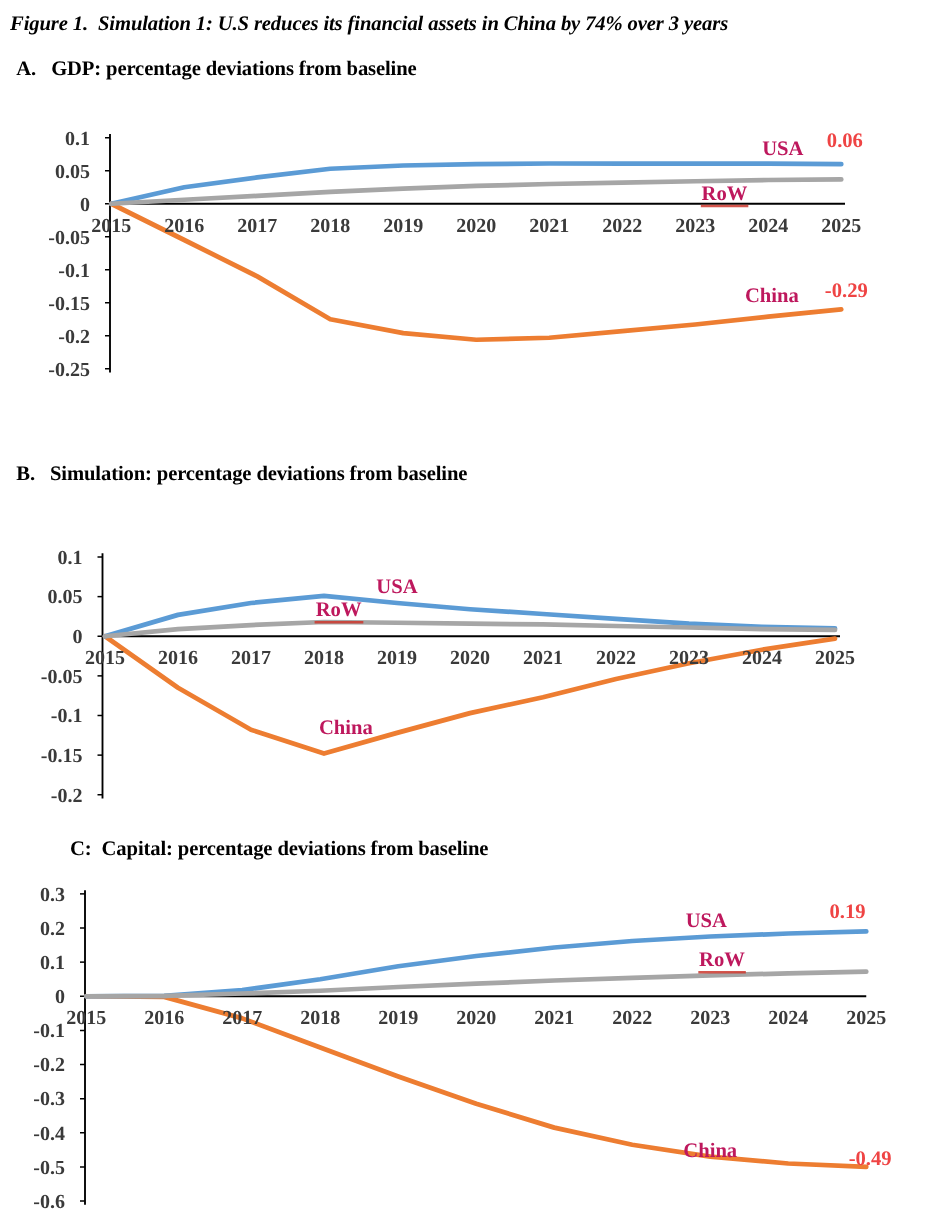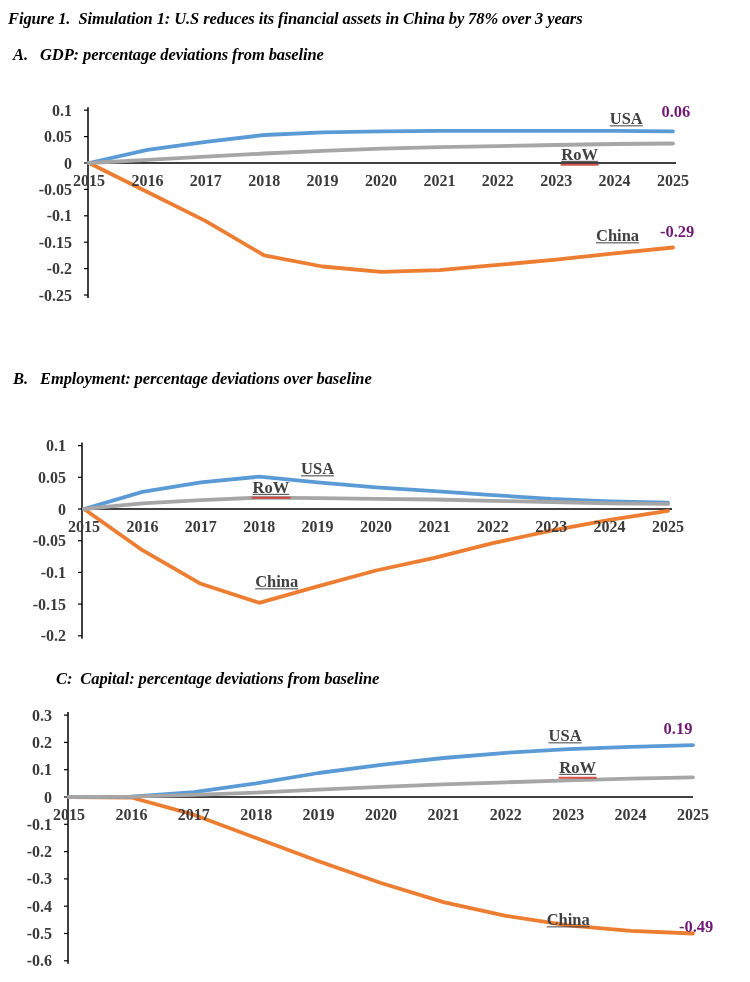--- a/index.html
+++ b/index.html
@@ -7,47 +7,47 @@
     position:relative;width:750px;height:982px;background:#ffffff;overflow:hidden;
     font-family:"Liberation Serif","DejaVu Serif",serif;
   }
   .fig-title{
     position:absolute;left:8px;top:9px;
     font-size:16.5px;font-weight:bold;font-style:italic;color:#000;
     white-space:pre;letter-spacing:-0.1px;
   }
   .panel-heading{
     position:absolute;
-    font-size:16.5px;font-weight:bold;font-style:italic;color:#000;
+    font-size:16.5px;font-weight:bold;color:#000;
     white-space:pre;letter-spacing:-0.1px;
   }
   #h-gdp{left:13px;top:45px;}
   #h-emp{left:13px;top:369px;}
   #h-cap{left:12px;top:669px;margin-left:44px;}
   #chart-svg{position:absolute;left:0;top:0;}
   #chart-svg text.tick{
     font-family:"Liberation Serif","DejaVu Serif",serif;
     font-size:16px;font-weight:bold;fill:#3a3a3a;
   }
   #anno-layer{position:absolute;left:0;top:0;width:100%;height:100%;pointer-events:none;}
   .anno{
     position:absolute;transform:translate(-50%,-50%);
     font-size:16.5px;font-weight:bold;white-space:nowrap;line-height:1.05;
   }
-  .anno.series{color:#404040;text-decoration:underline;}
-  .anno.value{color:#701a75;}
+  .anno.series{color:#be185d;}
+  .anno.value{color:#ef4444;}
   .anno.u{border-bottom:2px solid rgba(205,55,45,0.85);padding:0 1px 1px 1px;}
 </style>
 </head>
 <body>
 
 <div class="page">
-  <div class="fig-title">Figure 1.  Simulation 1: U.S reduces its financial assets in China by 78% over 3 years</div>
+  <div class="fig-title">Figure 1.  Simulation 1: U.S reduces its financial assets in China by 74% over 3 years</div>
   <div class="panel-heading" id="h-gdp">A.   GDP: percentage deviations from baseline</div>
-  <div class="panel-heading" id="h-emp">B.   Employment: percentage deviations over baseline</div>
+  <div class="panel-heading" id="h-emp">B.   Simulation: percentage deviations from baseline</div>
   <div class="panel-heading" id="h-cap">C:  Capital: percentage deviations from baseline</div>
   <svg id="chart-svg" width="750" height="982" viewBox="0 0 750 982">
       <line x1="84" y1="110.19999999999999" x2="88" y2="110.19999999999999" stroke="#000000" stroke-width="1.2"></line>
       <text x="72" y="115.69999999999999" text-anchor="end" class="tick">0.1</text>
       <line x1="84" y1="136.6" x2="88" y2="136.6" stroke="#000000" stroke-width="1.2"></line>
       <text x="72" y="142.1" text-anchor="end" class="tick">0.05</text>
       <line x1="84" y1="163" x2="88" y2="163" stroke="#000000" stroke-width="1.2"></line>
       <text x="72" y="168.5" text-anchor="end" class="tick">0</text>
       <line x1="84" y1="189.4" x2="88" y2="189.4" stroke="#000000" stroke-width="1.2"></line>
       <text x="72" y="194.9" text-anchor="end" class="tick">-0.05</text>

